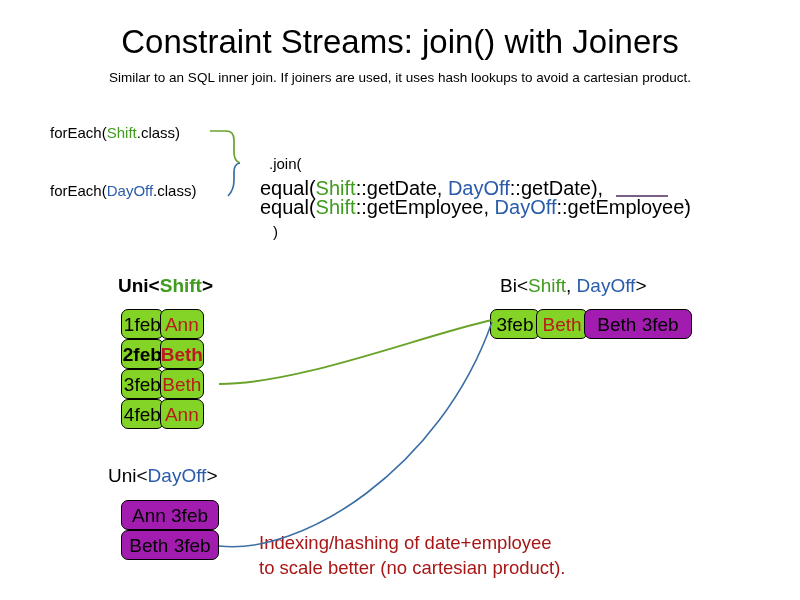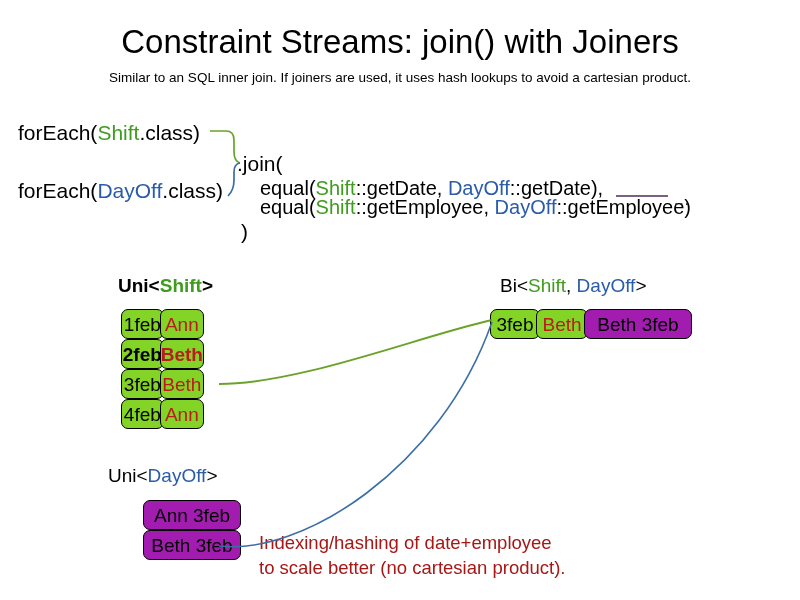--- a/index.html
+++ b/index.html
@@ -41,24 +41,25 @@
     text-align: center;
     font-size: 13.5px;
     line-height: 18px;
     color: #000;
     white-space: nowrap;
   }
 
   
   .code-line {
     position: absolute;
-    font-size: 21px;
+    font-size: 15px;
     line-height: 24px;
     white-space: nowrap;
     color: #000;
+    margin-left: 32px;
   }
   .code-foreach-shift  { left: 18px;  top: 121px; }
   .code-foreach-dayoff { left: 18px;  top: 179px; }
   .code-join           { left: 237px; top: 152px; }
   .code-close          { left: 241px; top: 220px; }
   .code-equal {
     position: absolute;
     left: 260px;
     font-size: 20px;
     line-height: 19px;
@@ -121,21 +122,21 @@
 
   .shift-row  { left: 121px; width: 83px; }
   .shift-row .cell.date { width: 50px; }
   .shift-row .cell.name { width: 52px; }
 
   .shift-row-0 { top: 309px; }
   .shift-row-1 { top: 339px; font-weight: bold; }
   .shift-row-2 { top: 369px; }
   .shift-row-3 { top: 399px; }
 
-  .dayoff-row { left: 121px; width: 98px; top: 500px; margin-left: 22px; }
+  .dayoff-row { left: 121px; width: 98px; top: 500px; }
   .dayoff-row .cell { width: 98px; }
   .dayoff-row-0 { top: 500px; }
   .dayoff-row-1 { top: 530px; }
 
   
   .bi-row { left: 490px; top: 309px; height: 30px; }
   .bi-row .cell.date  { width: 50px; }
   .bi-row .cell.name  { width: 52px; }
   .bi-row .cell.pair  { width: 108px; }
 

